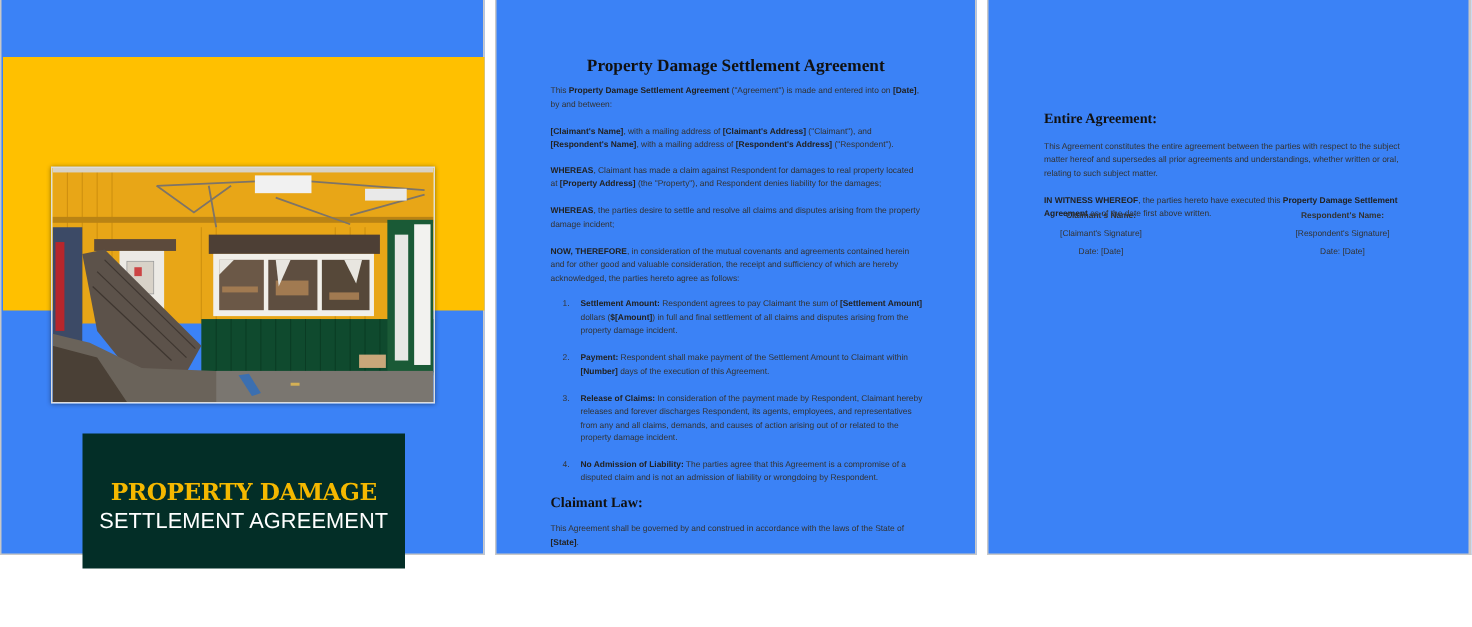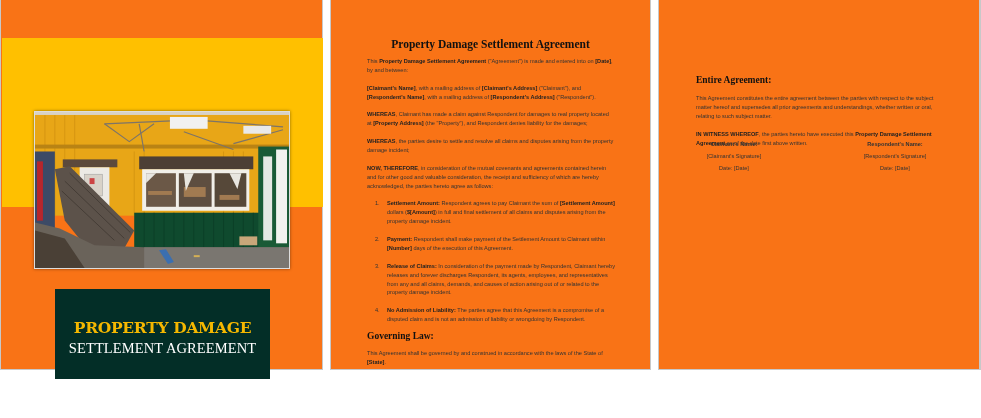--- a/index.html
+++ b/index.html
@@ -1,33 +1,33 @@
 <!DOCTYPE html>
 <html><head>
 <meta charset="utf-8">
 <style>
   * { box-sizing: border-box; margin: 0; padding: 0; }
   html, body { width: 981px; height: 418px; background: #ffffff; overflow: hidden; }
   body { position: relative; font-family: "Liberation Sans", sans-serif; color: #222; }
 
-  .page { position: absolute; top: 0; height: 370px; background: #f97316; border: 1px solid #c8c8c8; border-top: none; padding-left: 37px; }
+  .page { position: absolute; top: 0; height: 370px; background: #3b82f6; border: 1px solid #c8c8c8; border-top: none; padding-left: 37px; }
   #page1 { left: 0; width: 323px; border-left: 1px solid #c8c8c8; }
   #page2 { left: 330px; width: 321px; }
   #page3 { left: 658px; width: 323px; border-right: 2px solid #c8c8c8; }
 
   
   .yellow-band { position: absolute; left: 1px; top: 38px; width: 321px; height: 169px; }
   .photo { position: absolute; left: 33px; top: 111px; width: 256px; height: 158px; overflow: hidden;
            box-shadow: 0 0 3px rgba(0,0,0,0.45); border: 1px solid #ddd; }
   .photo svg { display: block; width: 100%; height: 100%; }
   .title-box { position: absolute; left: 54px; top: 289px; width: 215px; height: 90px;
                display: flex; flex-direction: column; align-items: center; justify-content: center; }
   .title-line1 { font-family: "DejaVu Serif", "Liberation Serif", serif; font-weight: bold;
                  font-size: 15.5px; letter-spacing: -0.3px; margin-top: 6px; }
-  .title-line2 { font-family: Liberation Serif, serif; font-size: 14.5px; color: #ffffff; margin-top: 3px; letter-spacing: 0.1px; }
+  .title-line2 { font-family: Liberation Sans, sans-serif; font-size: 14.5px; color: #ffffff; margin-top: 3px; letter-spacing: 0.1px; }
 
   
   .doc { position: absolute; font-size: 5.6px; line-height: 8.9px; color: #333; }
   .doc b { color: #222; }
   .doc-title { position: absolute; left: 330px; top: 38px; width: 321px; text-align: center;
                font-family: "Liberation Serif", serif; font-weight: bold; font-size: 11.5px; color: #111; }
   .para { margin-bottom: 8.9px; }
   ol.clauses { list-style: none; margin-left: 8px; }
   ol.clauses li { position: relative; padding-left: 12px; margin-bottom: 8.9px; }
   ol.clauses li .num { position: absolute; left: 0; top: 0; }
@@ -161,21 +161,21 @@
     </li>
     <li>
       <span class="num">3.</span>
       <b>Release of Claims:</b><span> In consideration of the payment made by Respondent, Claimant hereby releases and forever discharges Respondent, its agents, employees, and representatives from any and all claims, demands, and causes of action arising out of or related to the property damage incident.</span>
     </li>
     <li>
       <span class="num">4.</span>
       <b>No Admission of Liability:</b><span> The parties agree that this Agreement is a compromise of a disputed claim and is not an admission of liability or wrongdoing by Respondent.</span>
     </li>
   </ol>
-  <div class="section-heading" style="margin-top:-3px; margin-bottom:7px;">Governing Law:</div>
+  <div class="section-heading" style="margin-top:-3px; margin-bottom:7px;">Claimant Law:</div>
   <p class="para">
     <span>This Agreement shall be governed by and construed in accordance with the laws of the State of </span><b>[State]</b><span>.</span>
   </p>
 </div>
 
 <div class="page" id="page3"></div>
 <div class="doc" style="left:696px; top:46px; width:240px;">
   <div class="section-heading" style="margin-bottom:8px;margin-top:28px;">Entire Agreement:</div>
   <p class="para">This Agreement constitutes the entire agreement between the parties with respect to the subject matter hereof and supersedes all prior agreements and understandings, whether written or oral, relating to such subject matter.</p>
   <p class="para">

